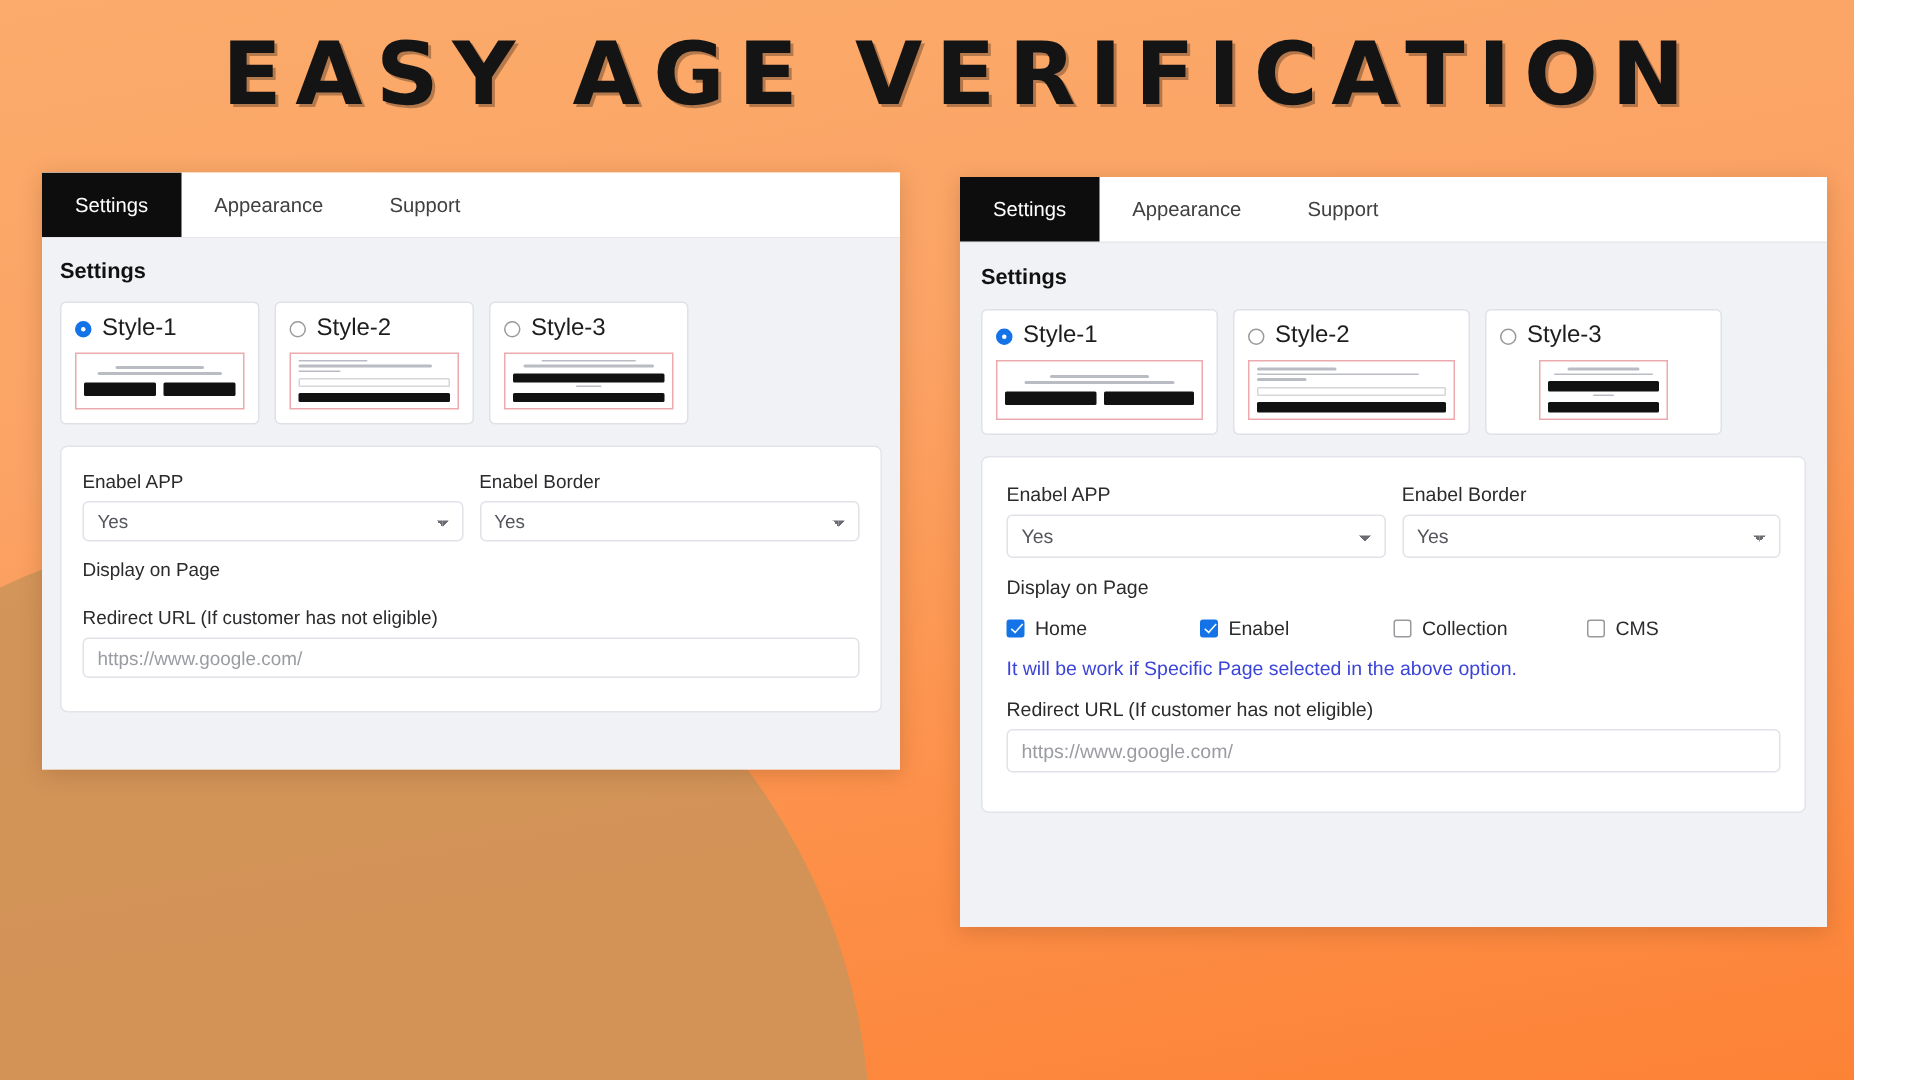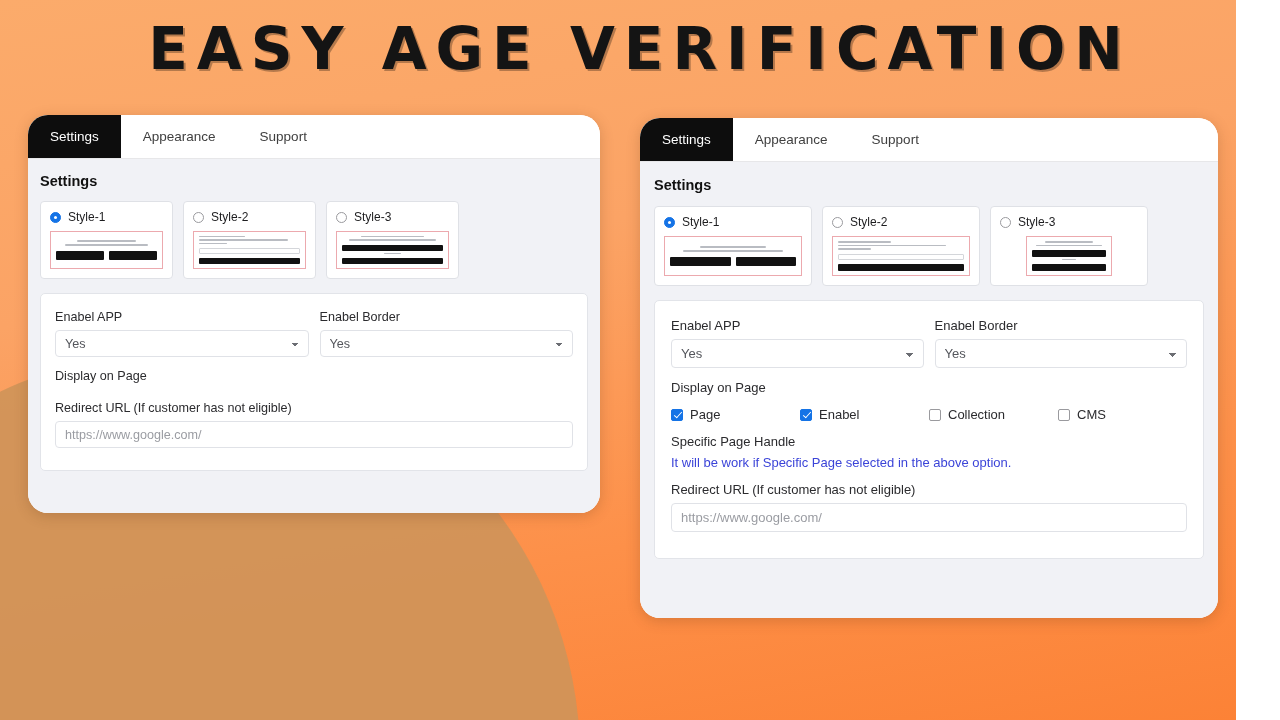--- a/index.html
+++ b/index.html
@@ -46,21 +46,20 @@
     text-shadow: 2px 2px 0 rgba(0,0,0,.28);
     white-space: nowrap;
   }
 
   
   .panel {
     position: absolute;
     background: #ffffff;
     box-shadow: 0 3px 14px rgba(90, 50, 20, .22);
     overflow: hidden;
-    border-radius: 20px;
   }
   #panel-left  { left: 28px;  top: 115px; width: 572px; height: 398px; }
   #panel-right { left: 640px; top: 118px; width: 578px; height: 500px; }
 
   .tabbar {
     display: flex;
     align-items: stretch;
     background: #ffffff;
     border-bottom: 1px solid #e7e7e9;
     height: 44px;
@@ -132,21 +131,21 @@
     background: #1473e6;
   }
   .radio.on::after {
     content: "";
     position: absolute;
     left: 3px; top: 3px;
     width: 3px; height: 3px;
     border-radius: 50%;
     background: #fff;
   }
-  .style-label { font-size: 12px; color: #1d1d1f; }
+  .style-label { font-size: 16px; color: #1d1d1f; }
 
   
   .thumb {
     border: 1px solid #eca9ae;
     background: #fff;
     height: 38px;
     padding: 4px 5px;
     display: flex;
     flex-direction: column;
     justify-content: center;
@@ -437,38 +436,37 @@
           </div>
         </div>
 
         <div class="field">
           <label class="field-label">Display on Page</label>
         </div>
 
         <div class="check-row">
           <label class="check-item">
             <span class="cbox on"></span>
-            <span class="check-label">Page</span>
+            <span class="check-label">Home</span>
           </label>
           <label class="check-item">
             <span class="cbox on"></span>
             <span class="check-label">Enabel</span>
           </label>
           <label class="check-item">
             <span class="cbox"></span>
             <span class="check-label">Collection</span>
           </label>
           <label class="check-item">
             <span class="cbox"></span>
             <span class="check-label">CMS</span>
           </label>
         </div>
 
         <div class="field" style="margin-bottom:0;">
-          <label class="field-label">Specific Page Handle</label>
         </div>
 
         <div class="hint">It will be work if Specific Page selected in the above option.</div>
 
         <div class="field">
           <label class="field-label">Redirect URL (If customer has not eligible)</label>
           <input class="ctl" type="text" placeholder="https://www.google.com/" style="">
         </div>
 
       </div>

